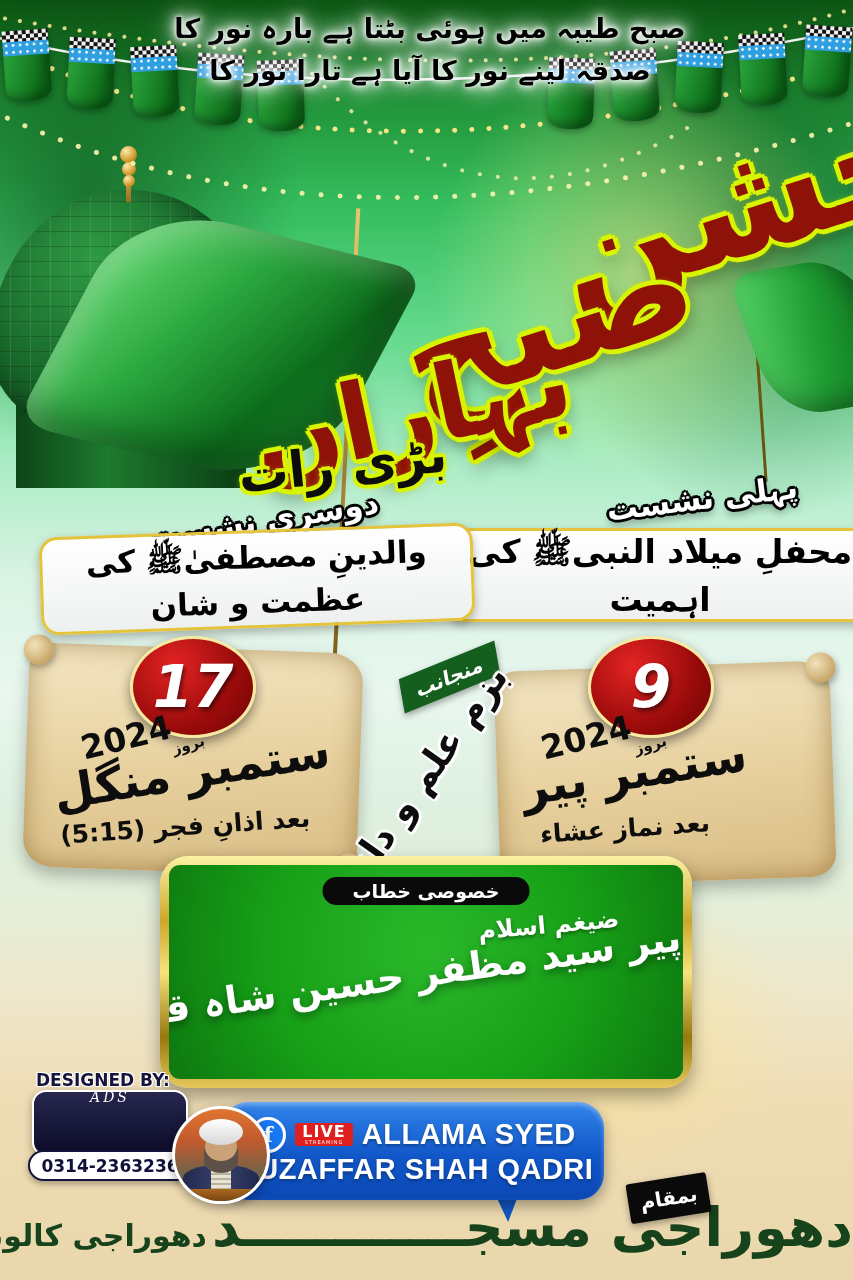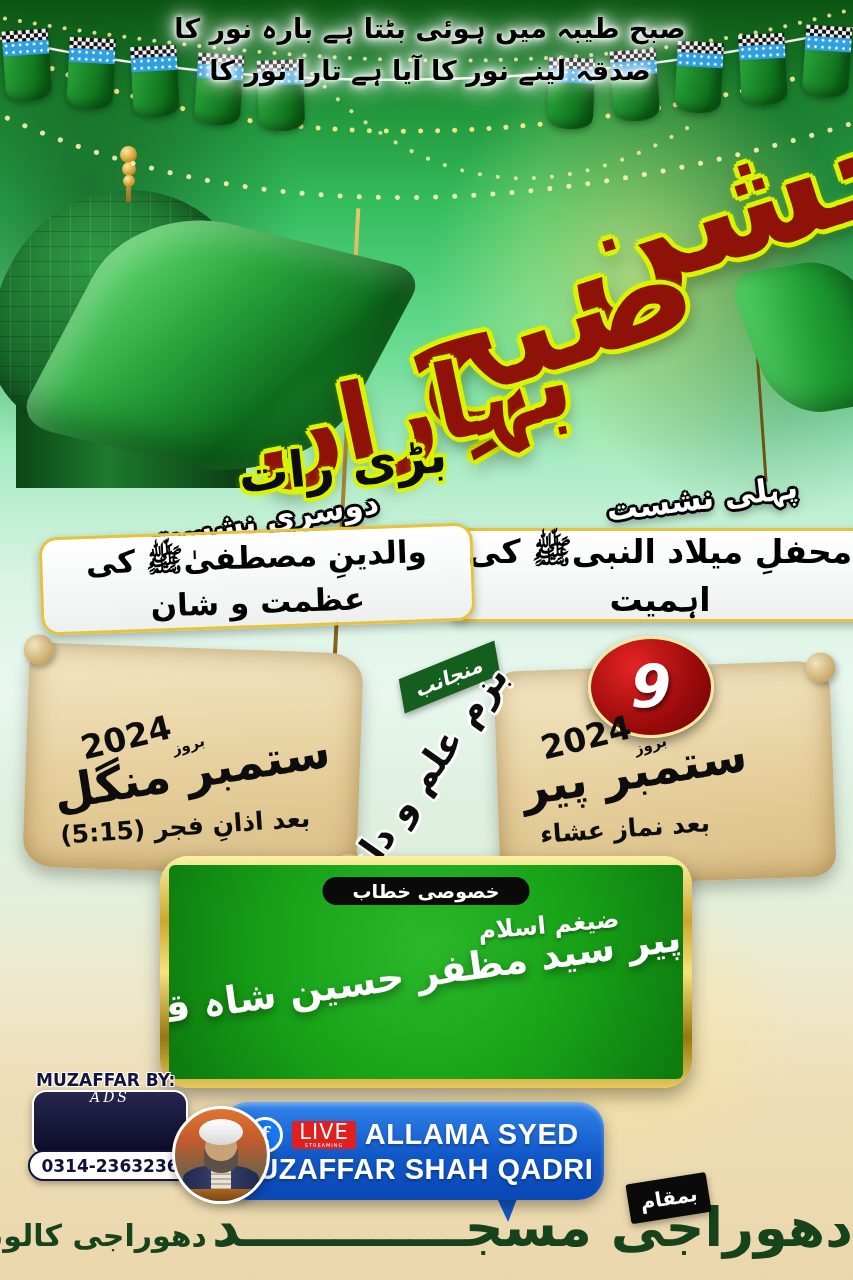--- a/index.html
+++ b/index.html
@@ -112,21 +112,21 @@
     padding:5px 16px;font-size:20px;font-weight:bold;direction:rtl;
     transform:rotate(-22deg) skewX(-12deg);box-shadow:0 3px 6px rgba(0,0,0,.35);}
   .org-name{position:absolute;left:318px;top:742px;width:230px;z-index:5;text-align:center;
     font-size:37px;font-weight:bold;color:#0d0d0d;direction:rtl;white-space:nowrap;
     transform:rotate(-55deg);
     text-shadow:-2px -2px 0 #fff,2px -2px 0 #fff,-2px 2px 0 #fff,2px 2px 0 #fff,0 3px 0 #fff,0 -3px 0 #fff;}
   
   .panel{left:160px;top:856px;width:532px;height:232px;z-index:5;border-radius:28px;
     background:linear-gradient(180deg,#fbf2a4,#cda72c 28%,#f7e27b 50%,#97780f 78%,#e7c85c);
     box-shadow:0 8px 18px rgba(0,0,0,.35);}
-  .panel-in{position:absolute;inset:9px;border-radius:6px;overflow:hidden;
+  .panel-in{position:absolute;inset:9px;border-radius:11px;overflow:hidden;
     background:radial-gradient(circle at 50% 38%,#2ab82a,#17A017 55%,#0e7c10 95%);}
   .sp-pill{position:absolute;left:50%;top:12px;transform:translateX(-50%);background:#0a0a0a;color:#fff;
     padding:3px 30px;border-radius:999px;font-size:19px;font-weight:bold;direction:rtl;white-space:nowrap;}
   .sp-hon{position:absolute;right:64px;top:46px;color:#fff;font-size:24px;font-weight:bold;direction:rtl;
     transform:rotate(-5deg);text-shadow:0 2px 4px rgba(0,0,0,.4);}
   .sp-name{position:absolute;left:0;right:0;top:86px;text-align:center;color:#fff;font-size:38px;
     font-weight:bold;direction:rtl;white-space:nowrap;transform:rotate(-8deg);
     text-shadow:0 4px 8px rgba(0,0,0,.4);}
   
   .dz-head{left:36px;top:1070px;z-index:6;color:#14143c;font-weight:bold;font-size:17px;
@@ -154,21 +154,21 @@
   
   .live-bar{left:222px;top:1102px;width:382px;height:98px;z-index:6;border-radius:26px;
     background:linear-gradient(180deg,#3184ea,#1157c8 55%,#0a47b4);
     box-shadow:0 6px 14px rgba(0,0,0,.35),inset 0 3px 5px rgba(255,255,255,.35);
     display:flex;flex-direction:column;align-items:center;justify-content:center;}
   .lb-row{display:flex;align-items:center;gap:9px;}
   .fb{width:30px;height:30px;border-radius:50%;background:#1877f2;border:3px solid #fff;color:#fff;
     display:flex;align-items:center;justify-content:center;font-weight:bold;font-size:21px;
     font-family:"DejaVu Serif",serif;}
   .live{background:#e01f1f;color:#fff;text-align:center;padding:1px 7px;border-radius:3px;line-height:1;}
-  .live .lv{font-size:21px;font-weight:normal;letter-spacing:1px;}
+  .live .lv{font-size:16px;font-weight:bold;letter-spacing:1px;}
   .live .st{font-size:5px;letter-spacing:1px;}
   .en-name{color:#fff;font-weight:bold;font-size:29px;letter-spacing:.5px;
     font-family:"Liberation Sans",sans-serif;text-shadow:0 2px 3px rgba(0,0,0,.3);}
   .bar-tail{left:496px;top:1196px;width:22px;height:26px;z-index:5;background:#1157c8;
     clip-path:polygon(0 0,100% 0,55% 100%);}
   
   .venue-label{left:628px;top:1178px;z-index:6;background:#0a0a0a;color:#fff;padding:8px 12px;
     font-size:20px;font-weight:bold;direction:rtl;transform:rotate(-9deg);border-radius:3px;
     box-shadow:0 3px 7px rgba(0,0,0,.35);}
   .venue{left:0;top:1196px;width:853px;z-index:5;text-align:center;direction:rtl;color:#17431c;
@@ -270,20 +270,21 @@
   <div class="badge-night">بڑی رات</div>
 
   <div class="nashist n1">پہلی نشست</div>
   <div class="topic-box tb1">محفلِ میلاد النبیﷺ کی اہمیت</div>
   <div class="nashist n2">دوسری نشست</div>
   <div class="topic-box tb2">والدینِ مصطفیٰﷺ کی عظمت و شان</div>
 
   <div class="scroll scr-r"></div>
   <div class="scroll scr-l"></div>
   <div class="day-oval ov16">9</div>
+  <div class="day-oval ov17">17</div>
 
   <div class="scr-txt yr yr-r">2024</div>
   <div class="scr-txt baroz baroz-r">بروز</div>
   <div class="scr-txt mon mon-r">ستمبر پیر</div>
   <div class="scr-txt tim tim-r">بعد نماز عشاء</div>
 
   <div class="scr-txt yr yr-l">2024</div>
   <div class="scr-txt baroz baroz-l">بروز</div>
   <div class="scr-txt mon mon-l">ستمبر منگل</div>
   <div class="scr-txt tim tim-l">بعد اذانِ فجر (5:15)</div>
@@ -292,21 +293,21 @@
   <div class="org-name">بزم علم و دانش</div>
 
   <div class="layer panel">
     <div class="panel-in">
       <div class="sp-pill">خصوصی خطاب</div>
       <div class="sp-hon">ضیغم اسلام</div>
       <div class="sp-name">پیر سید مظفر حسین شاہ قادری</div>
     </div>
   </div>
 
-  <div class="layer dz-head">MUZAFFAR BY:</div>
+  <div class="layer dz-head">DESIGNED BY:</div>
   <div class="layer dz-box">
     <div class="dz-b2">ADS</div>
   </div>
   <div class="layer dz-phone">0314-2363236</div>
 
   <div class="layer photo">
     <div class="ph-body"></div>
     <div class="ph-shawl"></div>
     <div class="ph-beard"></div>
     <div class="ph-face"></div>

